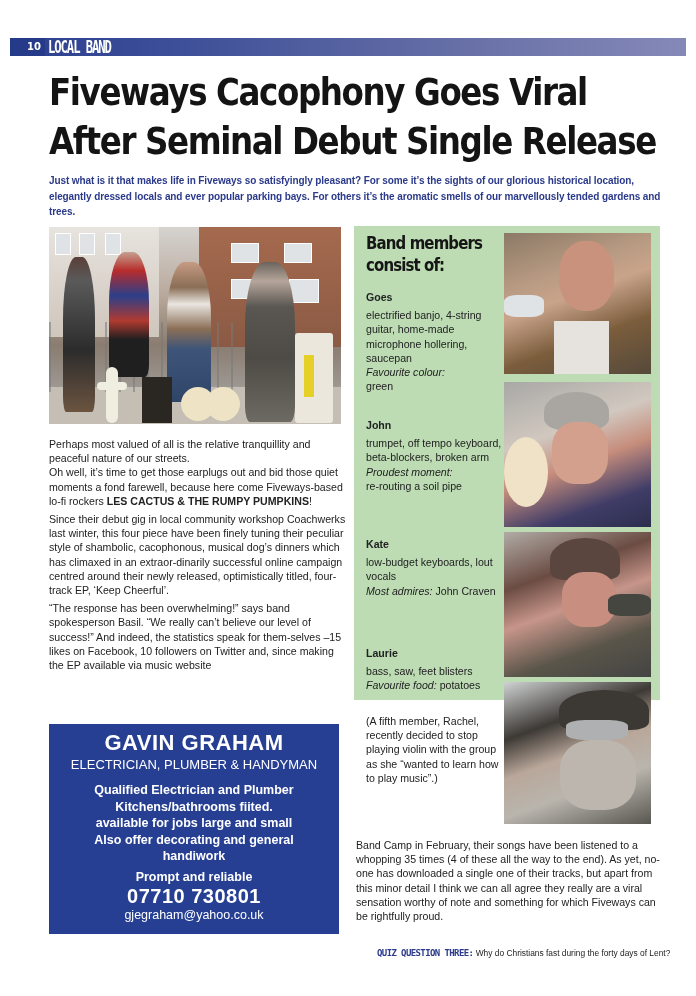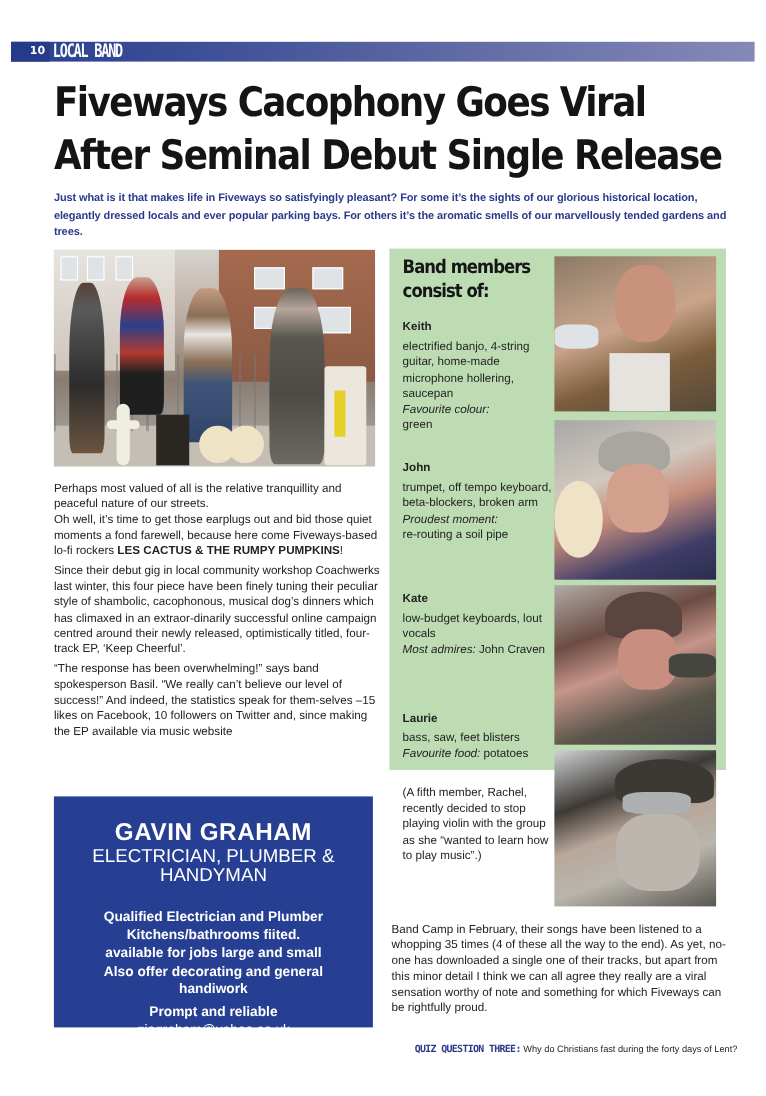--- a/index.html
+++ b/index.html
@@ -51,24 +51,24 @@
     .amp { position:absolute; background:#2a2622; }
     .bollard { position:absolute; background:#ebe7dd; border-radius:3px; }
     .bollard .strip { position:absolute; left:9px; top:22px; width:10px; height:42px; background:#e6cf27; }
     .body-col-left {
       position: absolute; left: 49px; top: 437px; width: 300px; font-size: 10.6px; line-height: 14.2px;
       color: #222;
     }
     .body-col-left p { margin: 0 0 4px 0; }
     .ad-box {
       position: absolute; left: 49px; top: 724px; width: 290px; height: 210px; background: #263f93;
-      color: #fff; text-align: center; box-sizing: border-box; padding-top: 20px;
+      color: #fff; text-align: center; box-sizing: border-box; padding-top: 6px;
     }
     .ad-name { font-size: 22px; font-weight: bold; letter-spacing: 0.5px; line-height: 26px; }
-    .ad-trades { font-size: 17px; line-height: 17px; margin-bottom: 21px; }
+    .ad-trades { font-size: 13px; line-height: 17px; margin-bottom: 9px; }
     .ad-desc { font-size: 12.5px; font-weight: bold; line-height: 16.5px; }
     .ad-prompt { font-size: 12.5px; font-weight: bold; line-height: 16px; margin-top: 4px; }
     .ad-phone { font-size: 20px; font-weight: bold; line-height: 22px; letter-spacing: 0.5px; }
     .ad-email { font-size: 12.5px; line-height: 16px; }
     .members-box {
       position: absolute; left: 354px; top: 226px; width: 306px; height: 474px; background: #bddcb4;
     }
     .members-title {
       position: absolute; left: 12px; top: 6px; margin: 0; font-family: "DejaVu Sans", sans-serif;
       font-weight: bold; font-size: 17px; line-height: 22px; color: #161616; letter-spacing: -1px;
@@ -142,28 +142,29 @@
   <div class="ad-name">GAVIN GRAHAM</div>
   <div class="ad-trades">ELECTRICIAN, PLUMBER &amp; HANDYMAN</div>
   <div class="ad-desc">
     <div>Qualified Electrician and Plumber</div>
     <div>Kitchens/bathrooms fiited.</div>
     <div>available for jobs large and small</div>
     <div>Also offer decorating and general</div>
     <div>handiwork</div>
   </div>
   <div class="ad-prompt">Prompt and reliable</div>
+  <div class="ad-phone">07710 730801</div>
   <div class="ad-email">gjegraham@yahoo.co.uk</div>
 </div>
 
 <div class="members-box">
   <h2 class="members-title">Band members consist of:</h2>
 
   <div class="member" style="top:64px;">
-    <span class="m-name">Keith</span>
+    <span class="m-name">Goes</span>
     <span>electrified banjo, 4-string guitar, home-made microphone hollering, saucepan</span><br>
     <span class="m-label">Favourite colour:</span><br>
     <span>green</span>
   </div>
 
   <div class="member" style="top:311px;">
     <span class="m-name">Kate</span>
     <span>low-budget keyboards, lout vocals</span><br>
     <span class="m-label">Most admires:</span>
     <span>John Craven</span>

